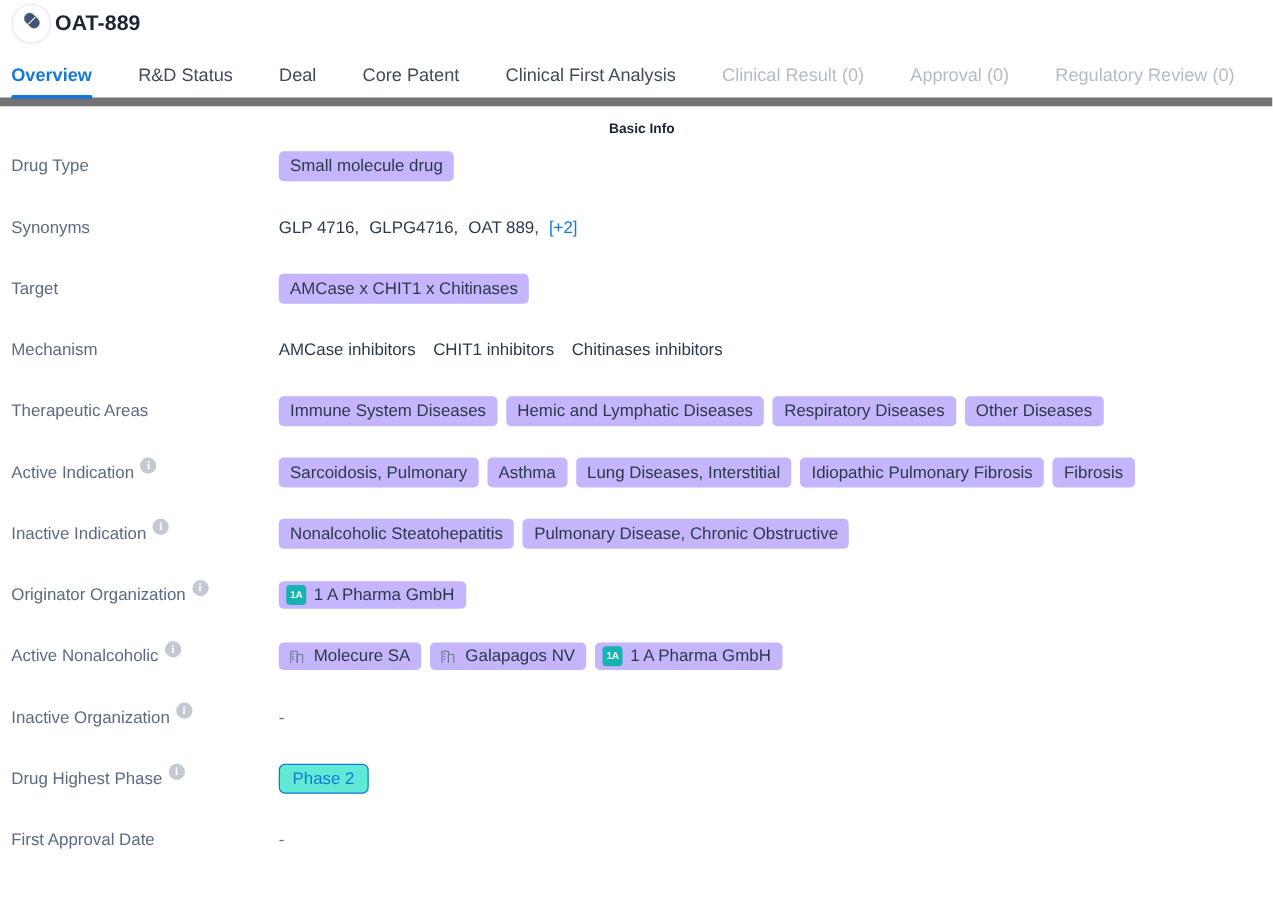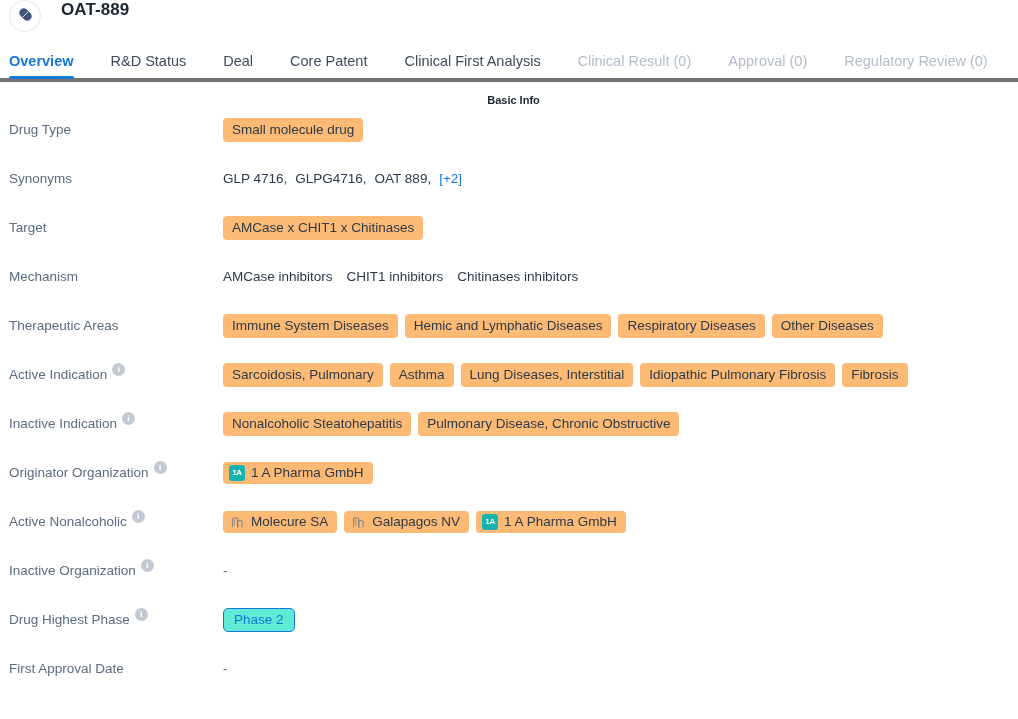--- a/index.html
+++ b/index.html
@@ -11,23 +11,24 @@
     height: 719px;
     background: #ffffff;
     font-family: "Liberation Sans", sans-serif;
     color: #2b3a4a;
     overflow: hidden;
   }
 
   
   .page-header {
     display: flex;
+    align-items: center;
     height: 38px;
     padding: 0 0 0 9px;
-    gap: 20px;
+    gap: 3px;
   }
   .drug-avatar {
     width: 30px;
     height: 30px;
     border-radius: 50%;
     background: #ffffff;
     border: 1px solid #e6e9ee;
     display: flex;
     align-items: center;
     justify-content: center;
@@ -38,21 +39,21 @@
     font-weight: bold;
     color: #1a2533;
     letter-spacing: 0.1px;
   }
 
   
   .tab-bar {
     display: flex;
     align-items: flex-end;
     height: 40px;
-    border-bottom: 4px solid #737373;
+    border-bottom: 7px solid #737373;
     padding: 0 0 0 9px;
     box-shadow: 0 1px 2px rgba(0,0,0,0.04);
   }
   .tab {
     font-size: 14.5px;
     color: #3f4b5b;
     padding: 0 0 9px 0;
     margin-right: 37px;
     position: relative;
     white-space: nowrap;
@@ -134,21 +135,21 @@
     display: inline-flex;
     align-items: center;
     justify-content: center;
     font-family: "Liberation Serif", serif;
     line-height: 1;
     flex: 0 0 auto;
   }
 
   
   .tag {
-    background: #fdba74;
+    background: #c4b5fd;
     border-radius: 4px;
     padding: 4px 9px;
     font-size: 13.5px;
     color: #2b3a4a;
     white-space: nowrap;
     line-height: 16px;
   }
   .tag.with-icon {
     display: inline-flex;
     align-items: center;

